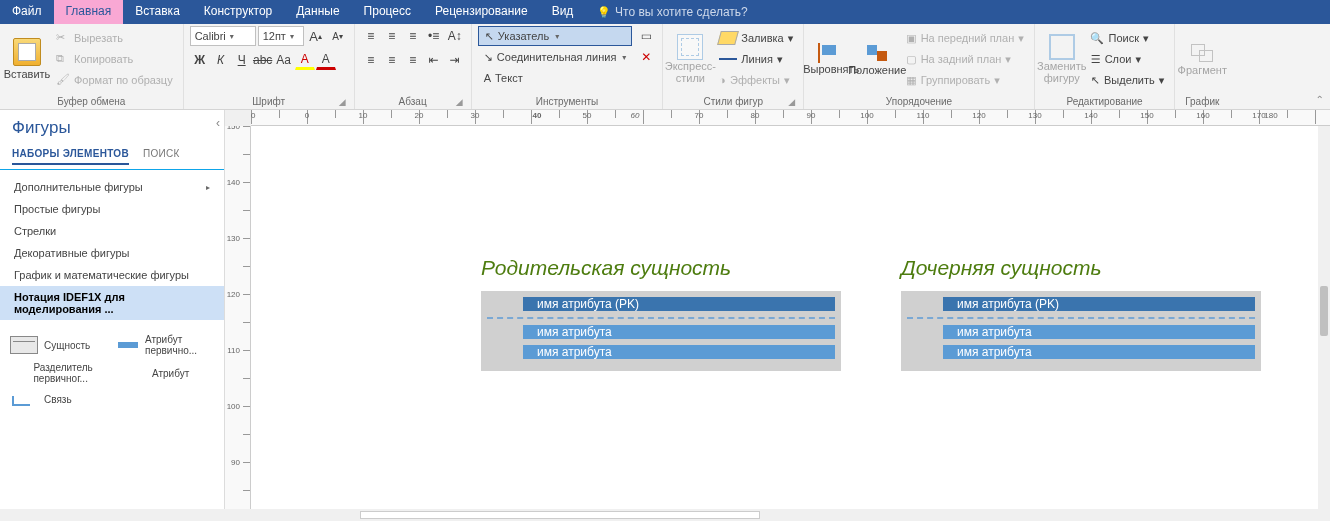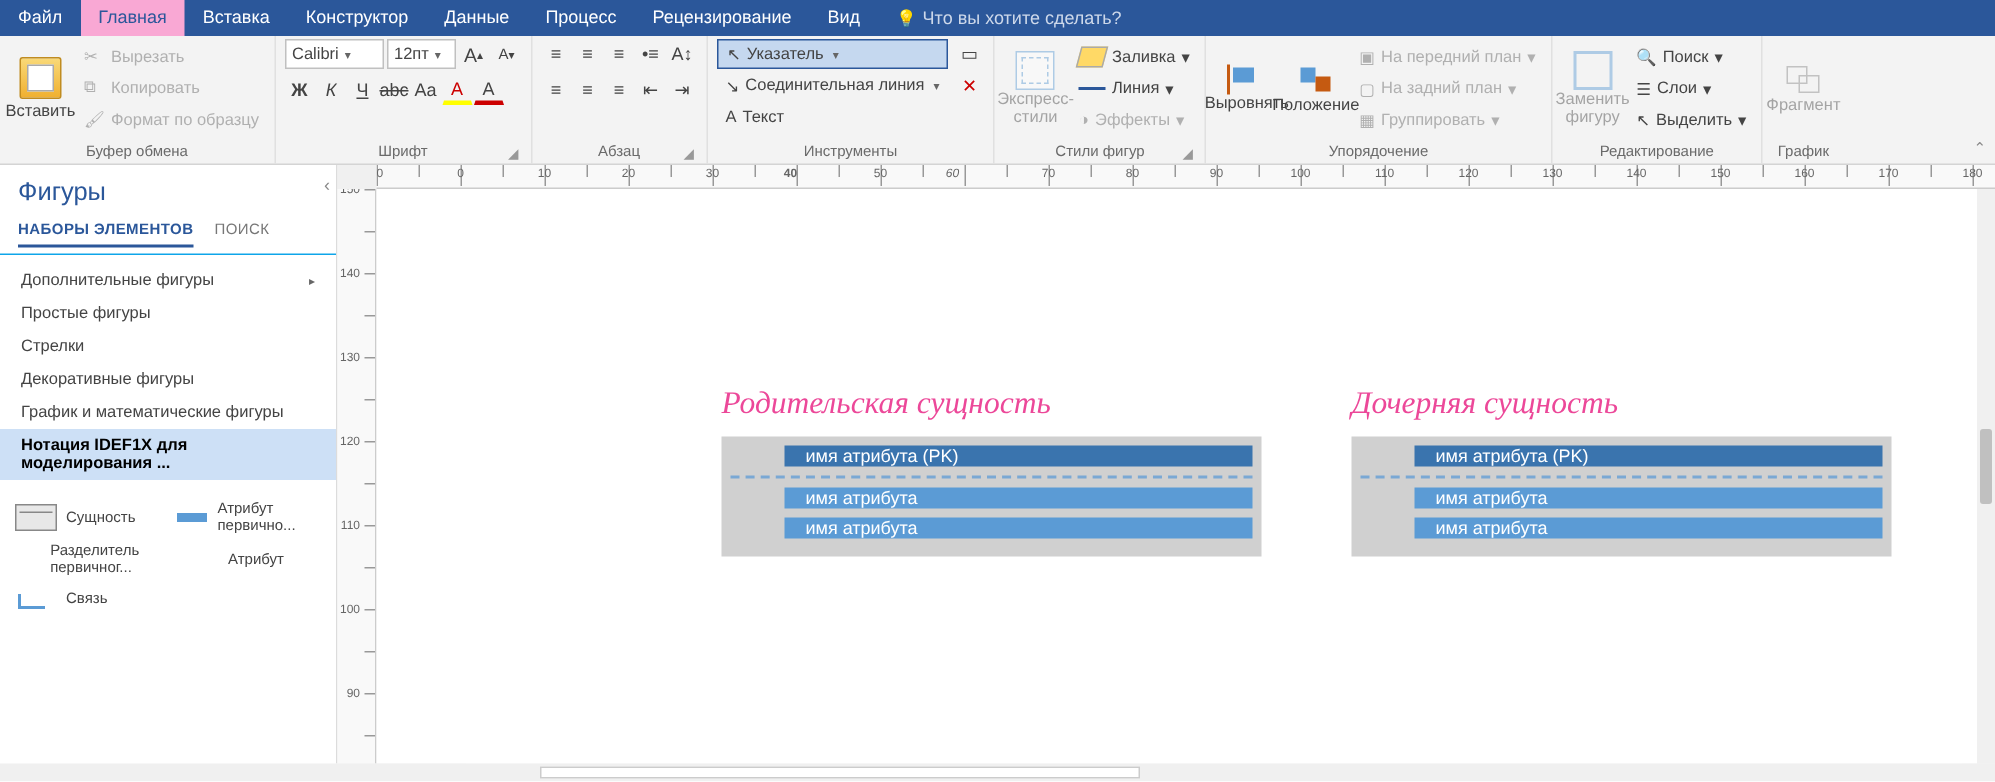--- a/index.html
+++ b/index.html
@@ -81,21 +81,21 @@
 .ruler-v { position: absolute; left: 0; top: 16px; bottom: 0; width: 26px; background: #f9f9f9; border-right: 1px solid #ccc; overflow: hidden; }
 .ruler-h .ticks, .ruler-v .ticks { position: relative; width: 100%; height: 100%; }
 .ruler-h .tick { position: absolute; top: 0; width: 1px; height: 8px; background: #999; }
 .ruler-h .tick.major { height: 14px; }
 .ruler-h .lbl { position: absolute; top: 1px; font-size: 8px; color: #666; transform: translateX(-50%); }
 .ruler-v .tick { position: absolute; left: 18px; height: 1px; width: 8px; background: #999; }
 .ruler-v .lbl { position: absolute; right: 10px; font-size: 8px; color: #666; transform: translateY(-50%); }
 
 .canvas { position: absolute; left: 26px; top: 16px; right: 12px; bottom: 0; background: #fff; }
 .page { position: absolute; left: 60px; top: 0; right: 10px; bottom: 0; background: #fff; }
-.entity-title { position: absolute; font-size: 21px; color: #ec4899; font-style: italic; font-family: Liberation Serif, serif; }
+.entity-title { position: absolute; font-size: 21px; color: #4d7c0f; font-style: italic; font-family: Liberation Sans, sans-serif; }
 .entity-box { position: absolute; background: #d0d0d0; padding: 6px; }
 .attr-row { background: #5b9bd5; color: #fff; font-size: 12px; padding: 0 14px; margin-bottom: 6px; margin-left: 36px; }
 .attr-row.pk { background: #3a74ae; }
 .pk-sep { border-top: 2px dashed #7aa8d4; margin: 0 0 6px 0; }
 
 .vscroll { position: absolute; right: 0; top: 16px; bottom: 0; width: 12px; background: #f0f0f0; }
 .vscroll .thumb { position: absolute; left: 2px; right: 2px; top: 160px; height: 50px; background: #c0c0c0; border-radius: 2px; }
 .hscroll { position: absolute; left: 0; right: 0; bottom: 0; height: 12px; background: #f0f0f0; }
 .hscroll .track { position: absolute; left: 360px; width: 400px; top: 2px; bottom: 2px; background: #fff; border: 1px solid #ccc; }
 
@@ -400,21 +400,21 @@
         <div class="tick major" style="left: 112px;"></div>
         <div class="lbl" style="left: 112px;">10</div>
         <div class="tick" style="left: 140px;"></div>
         <div class="tick major" style="left: 168px;"></div>
         <div class="lbl" style="left: 168px;">20</div>
         <div class="tick" style="left: 196px;"></div>
         <div class="tick major" style="left: 224px;"></div>
         <div class="lbl" style="left: 224px;">30</div>
         <div class="tick" style="left: 252px;"></div>
         <div class="tick major" style="left: 280px;"></div>
-        <div class="lbl" style="left: 276px; font-weight: bold;">40</div>
+        <div class="lbl" style="left: 286px; font-weight: bold;">40</div>
         <div class="tick" style="left: 308px;"></div>
         <div class="tick major" style="left: 336px;"></div>
         <div class="lbl" style="left: 336px;">50</div>
         <div class="tick" style="left: 364px;"></div>
         <div class="tick major" style="left: 392px;"></div>
         <div class="lbl" style="left: 384px; font-style: italic;">60</div>
         <div class="tick" style="left: 420px;"></div>
         <div class="tick major" style="left: 448px;"></div>
         <div class="lbl" style="left: 448px;">70</div>
         <div class="tick" style="left: 476px;"></div>
@@ -442,21 +442,21 @@
         <div class="tick major" style="left: 896px;"></div>
         <div class="lbl" style="left: 896px;">150</div>
         <div class="tick" style="left: 924px;"></div>
         <div class="tick major" style="left: 952px;"></div>
         <div class="lbl" style="left: 952px;">160</div>
         <div class="tick" style="left: 980px;"></div>
         <div class="tick major" style="left: 1008px;"></div>
         <div class="lbl" style="left: 1008px;">170</div>
         <div class="tick" style="left: 1036px;"></div>
         <div class="tick major" style="left: 1064px;"></div>
-        <div class="lbl" style="left: 1064px;">180</div>
+        <div class="lbl" style="left: 1020px;">180</div>
       </div>
     </div>
   <div class="ruler-v">
       <div class="ticks" id="vticks">
         <div class="tick" style="top: 0px;"></div>
         <div class="lbl" style="top: 0px;">150</div>
         <div class="tick" style="top: 28px;"></div>
         <div class="tick" style="top: 56px;"></div>
         <div class="lbl" style="top: 56px;">140</div>
         <div class="tick" style="top: 84px;"></div>

